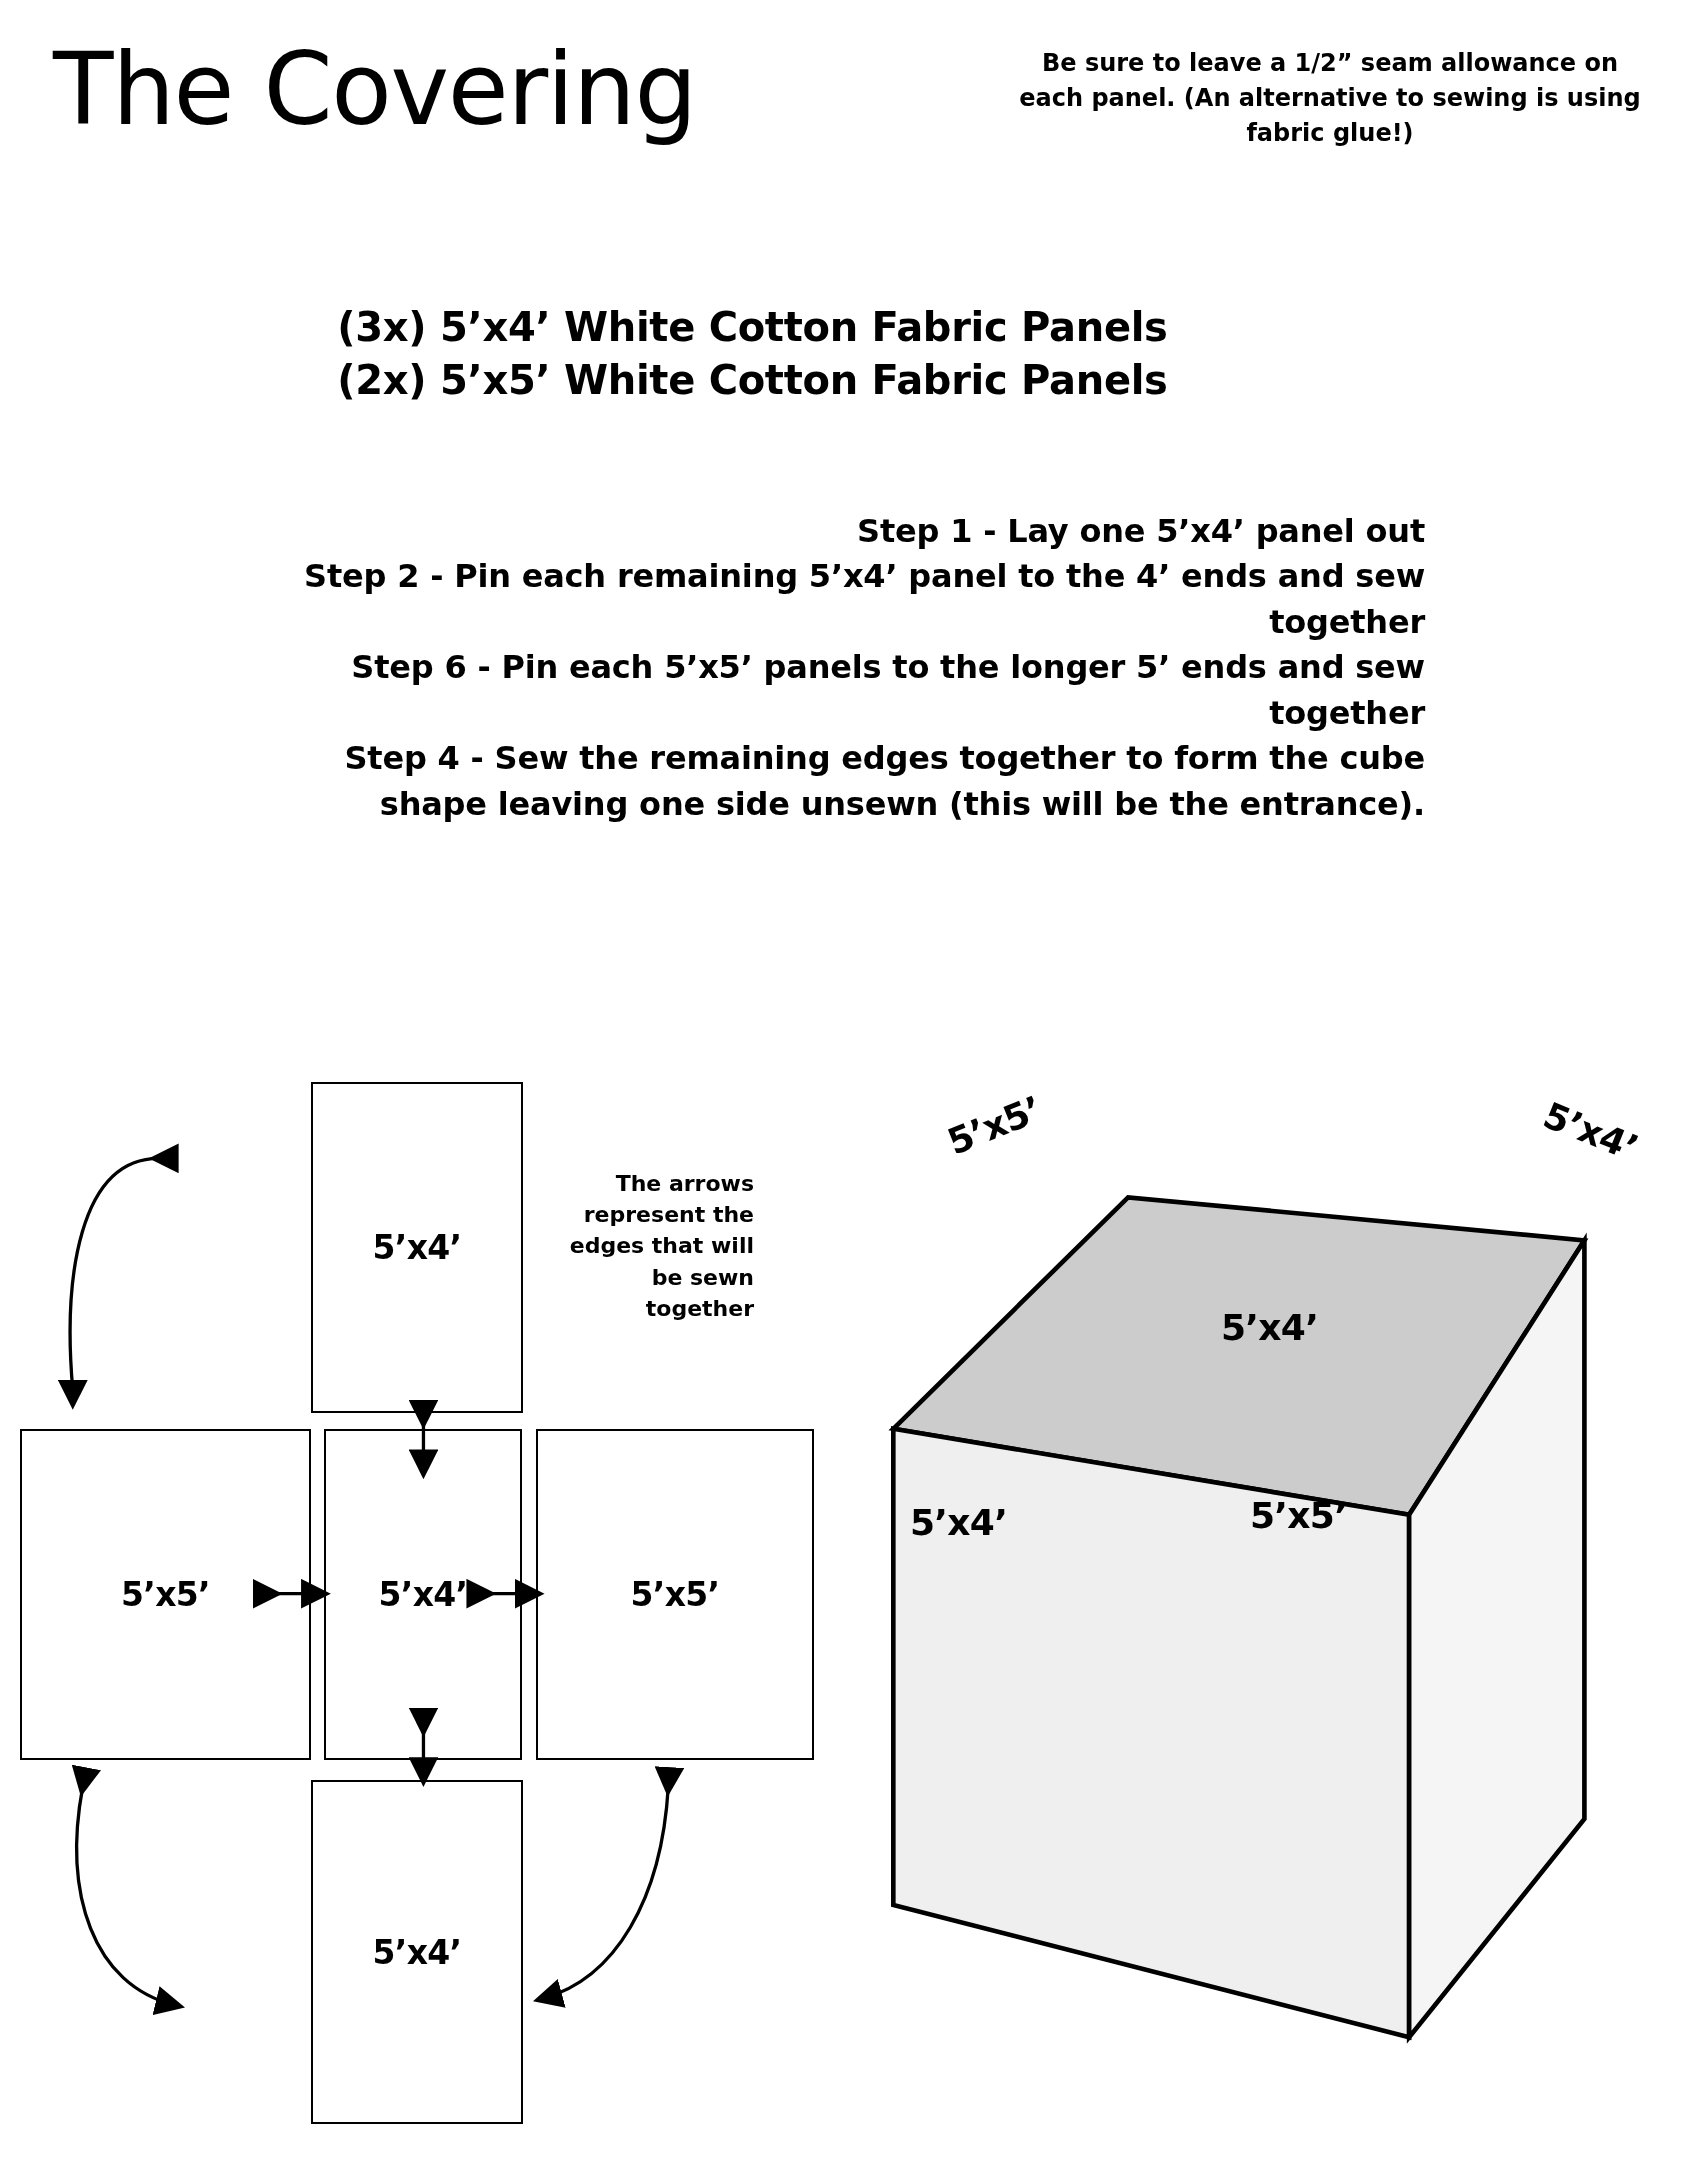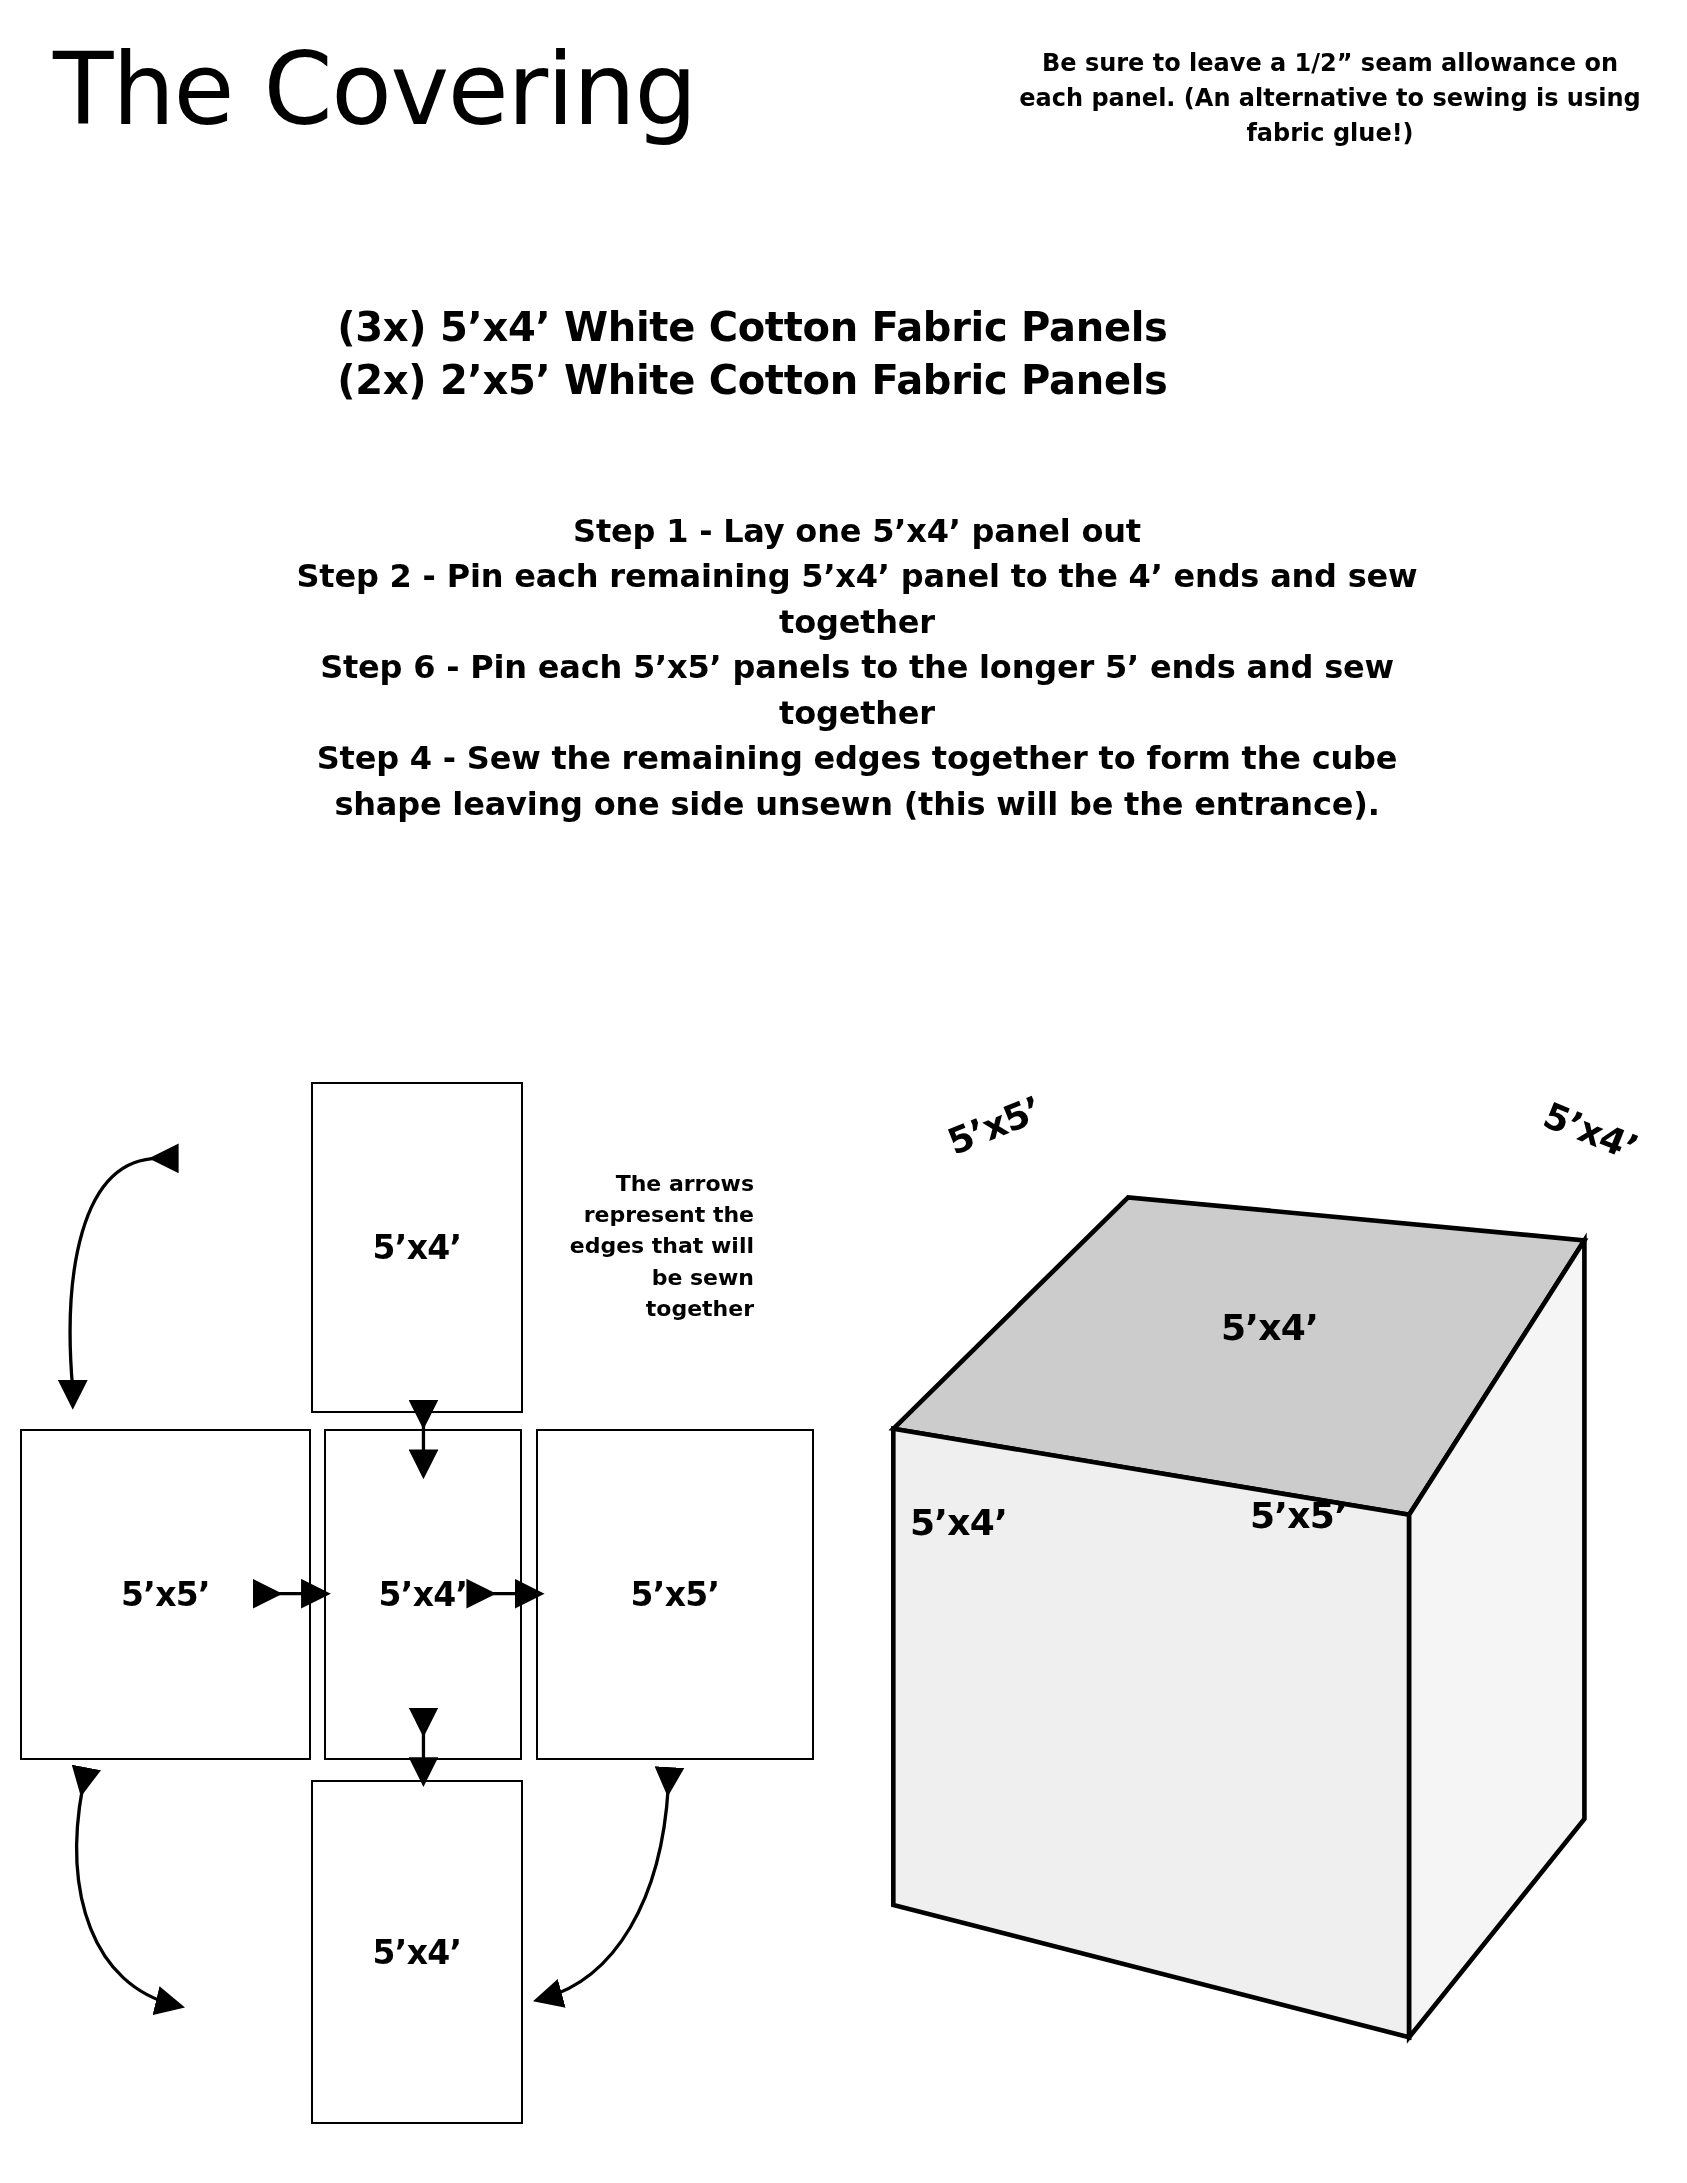--- a/index.html
+++ b/index.html
@@ -49,24 +49,24 @@
   #materials .mat-line {
     font-size: 40px;
     font-weight: 700;
     line-height: 1.33;
     letter-spacing: -0.3px;
   }
 
   
   #steps {
     position: absolute;
-    left: 275px;
+    left: 261px;
     top: 509px;
     width: 1164px;
-    text-align: center;
+    text-align: right;
   }
   #steps .step-line {
     font-size: 32px;
     font-weight: 700;
     line-height: 1.42;
     letter-spacing: -0.2px;
   }
 
   
   #diagram-net {
@@ -156,21 +156,21 @@
   #cube-edge-right     { left: 662px; top: -6.6px; transform: rotate(22deg); }
 </style>
 </head>
 <body>
 
 <div id="page-title">The Covering</div>
 <div id="seam-note">Be sure to leave a 1/2” seam allowance on each panel. (An alternative to sewing is using fabric glue!)</div>
 
 <div id="materials">
   <div class="mat-line">(3x) 5’x4’ White Cotton Fabric Panels</div>
-  <div class="mat-line">(2x) 2’x5’ White Cotton Fabric Panels</div>
+  <div class="mat-line">(2x) 5’x5’ White Cotton Fabric Panels</div>
 </div>
 
 <div id="steps">
   <div class="step-line">Step 1 - Lay one 5’x4’ panel out</div>
   <div class="step-line">Step 2 - Pin each remaining 5’x4’ panel to the 4’ ends and sew together</div>
   <div class="step-line">Step 6 - Pin each 5’x5’ panels to the longer 5’ ends and sew together</div>
   <div class="step-line">Step 4 - Sew the remaining edges together to form the cube shape leaving one side unsewn (this will be the entrance).</div>
 </div>
 
 <div id="diagram-net">

